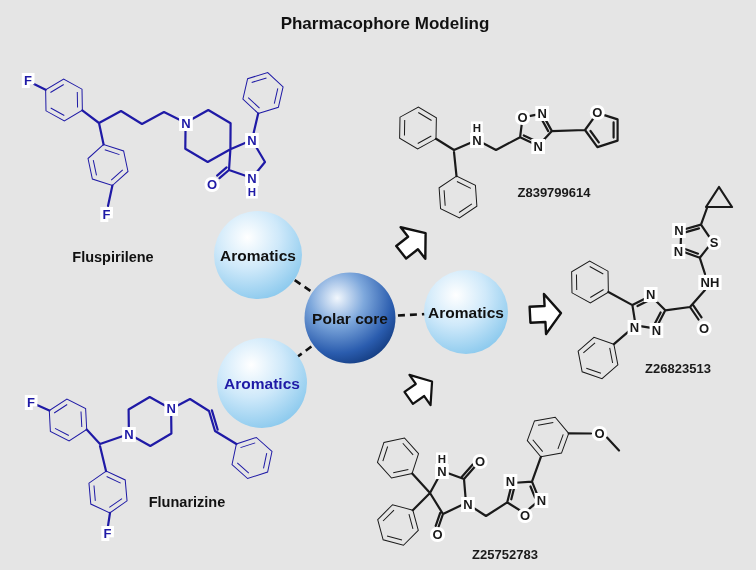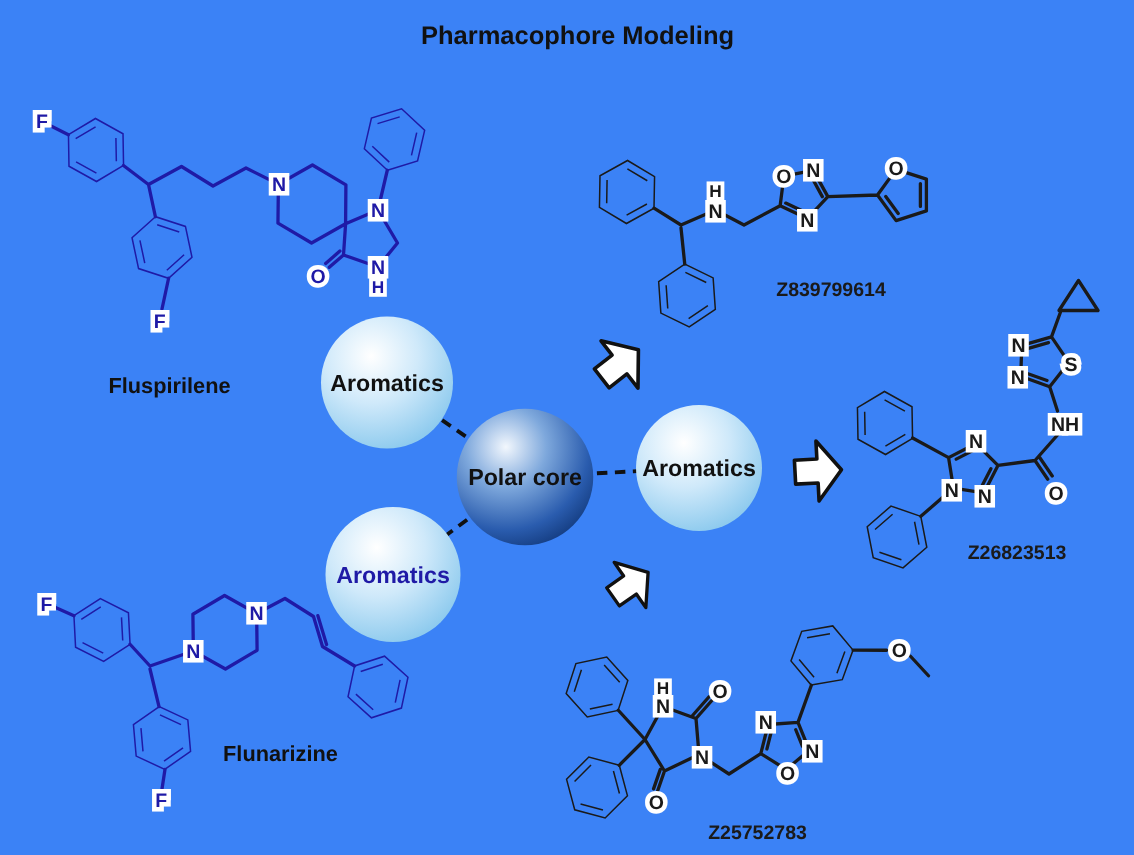--- a/index.html
+++ b/index.html
@@ -1,16 +1,16 @@
 <!DOCTYPE html>
 <html><head>
 <meta charset="utf-8">
 <style>
   html,body{margin:0;padding:0;background:#ffffff;}
-  .canvas{position:relative;width:756px;height:570px;background:#3b82f6;overflow:hidden;
+  .canvas{position:relative;width:756px;height:570px;background:#e5e5e5;overflow:hidden;
           font-family:"Liberation Sans",sans-serif;}
   svg text{font-family:"Liberation Sans",sans-serif;font-weight:bold;}
   .title{font-size:17px;fill:#111111;}
   .sphere-label{font-size:15.5px;text-anchor:middle;}
   .mol-name{font-size:14.5px;fill:#111111;text-anchor:middle;}
   .hit-id{font-size:13px;fill:#1a1a1a;text-anchor:middle;}
   .atom{font-size:13px;text-anchor:middle;paint-order:stroke;stroke:#ffffff;stroke-width:6px;}
   .atom-sm{font-size:11.5px;text-anchor:middle;paint-order:stroke;stroke:#ffffff;stroke-width:5px;}
   .bonds{fill:none;stroke-width:2.2;stroke-linecap:round;stroke-linejoin:round;}
   .arrow{fill:#ffffff;stroke:#111111;stroke-width:2.4;stroke-linejoin:round;}

